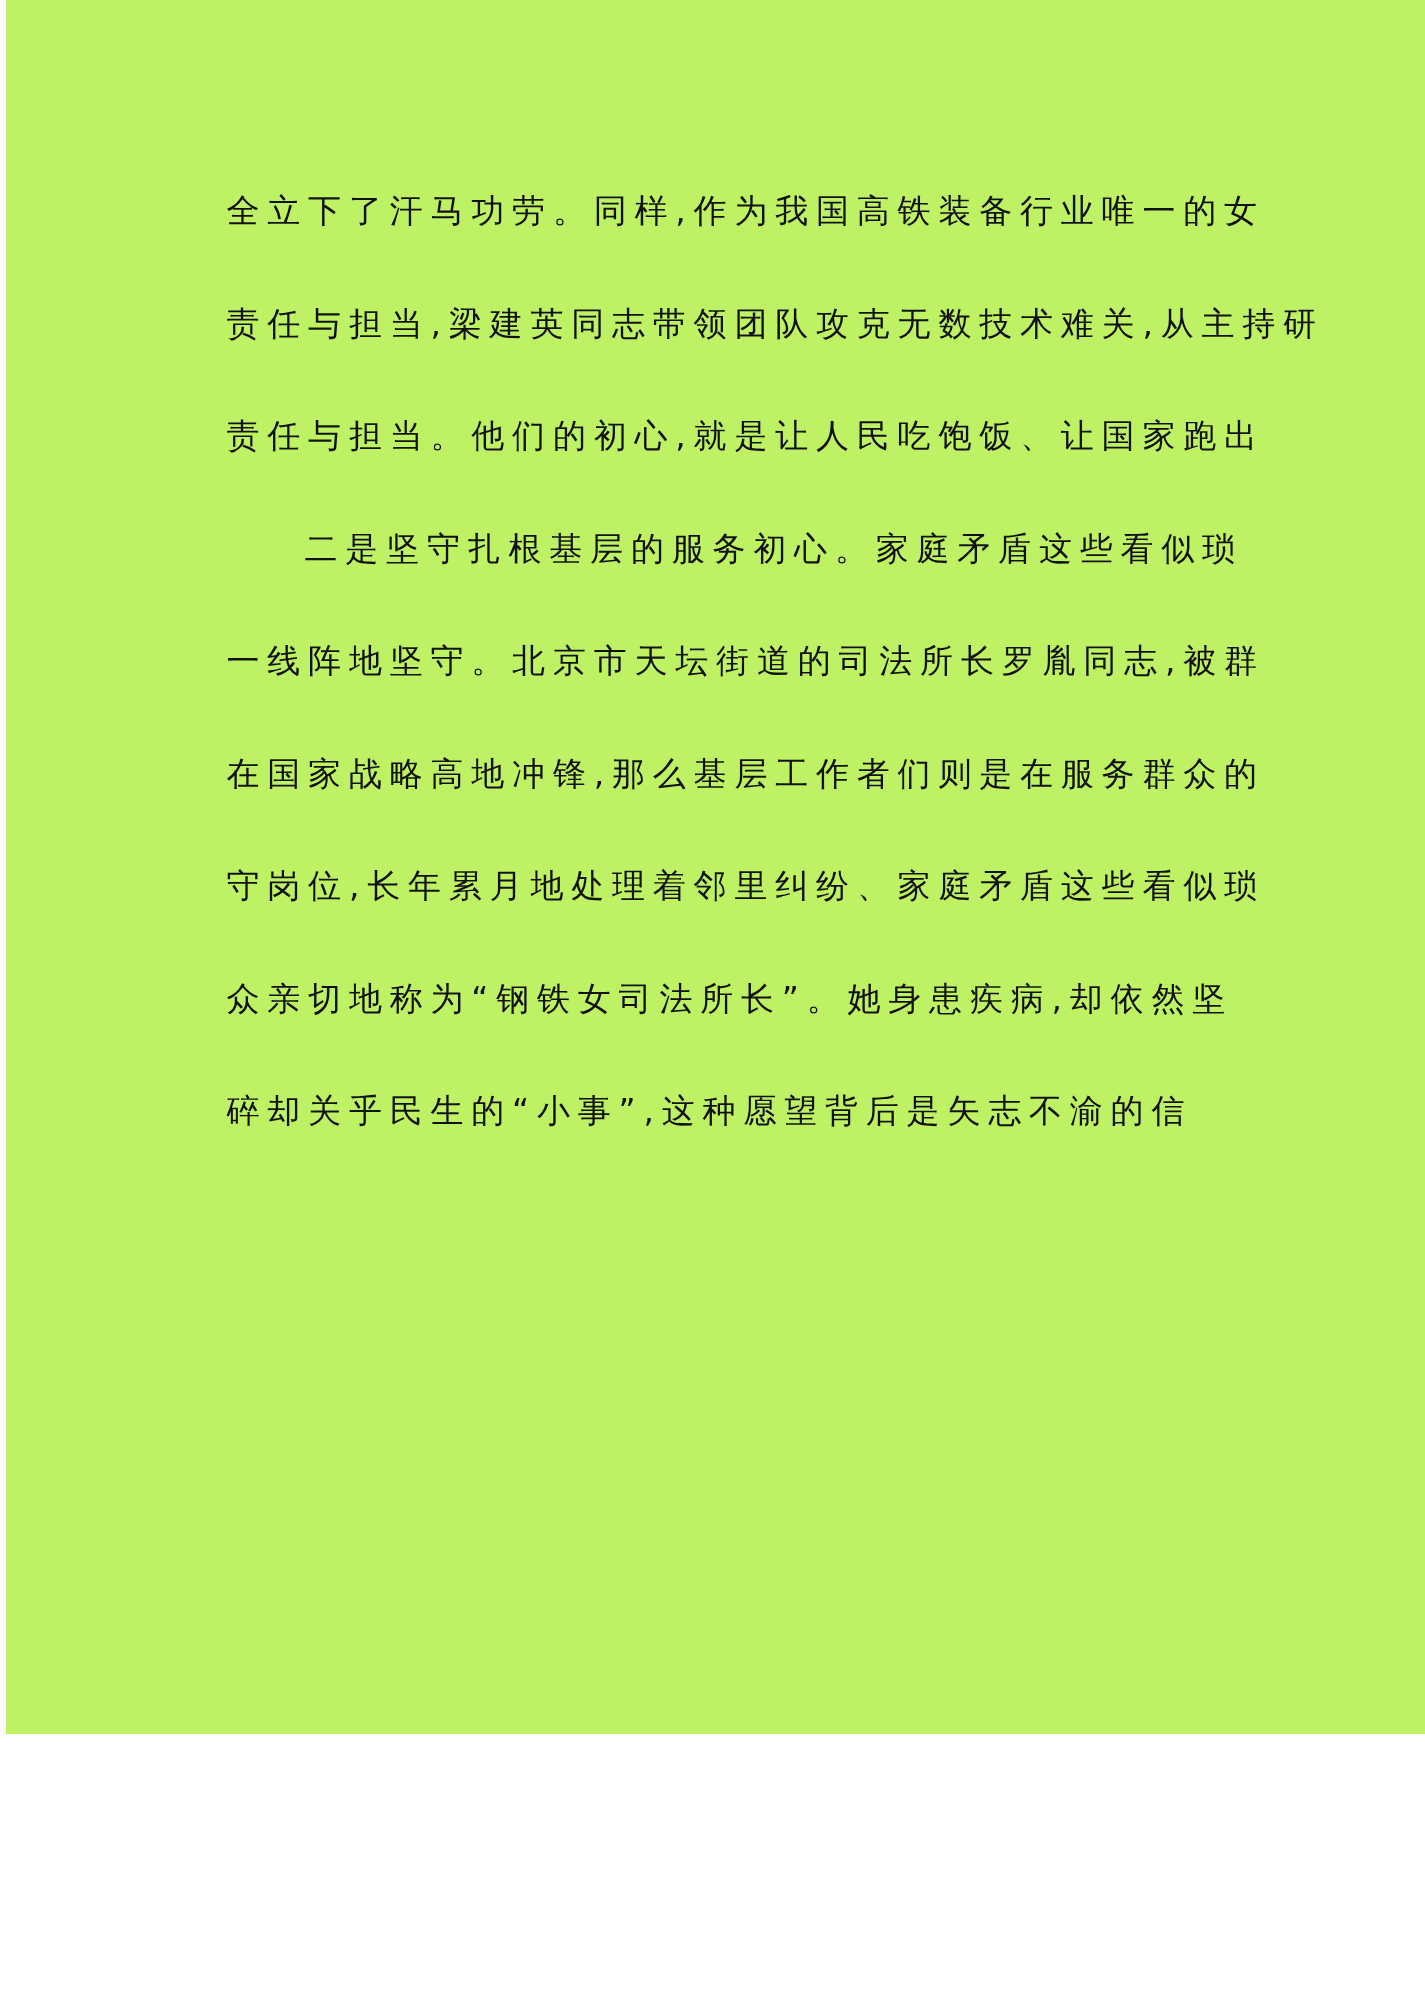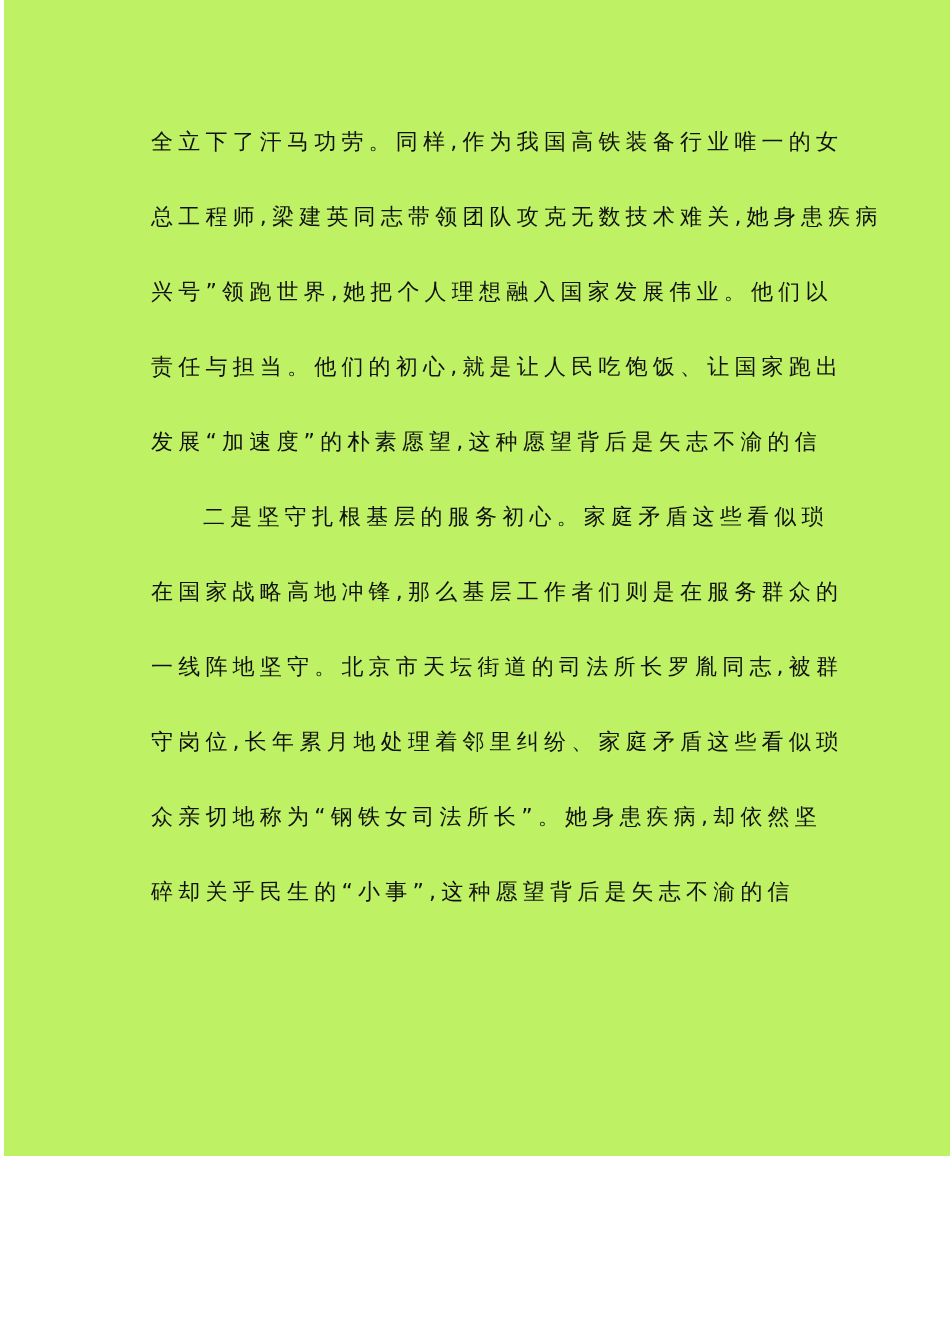--- a/index.html
+++ b/index.html
@@ -42,27 +42,25 @@
       padding-left: 52px;
     }
   </style>
 </head>
 <body>
 
 <div class="page">
   <div class="text-block">
     <div>
       <span class="line">全立下了汗马功劳。同样,作为我国高铁装备行业唯一的女</span>
-      <span class="line">总工程师,梁建英同志带领团队攻克无数技术难关,她身患疾病</span>
-      <span class="line">兴号”领跑世界,她把个人理想融入国家发展伟业。他们以</span>
+      <span class="line">责任与担当,梁建英同志带领团队攻克无数技术难关,从主持研</span>
       <span class="line">责任与担当。他们的初心,就是让人民吃饱饭、让国家跑出</span>
-      <span class="line">发展“加速度”的朴素愿望,这种愿望背后是矢志不渝的信</span>
     </div>
     <div>
       <span class="line indent">二是坚守扎根基层的服务初心。家庭矛盾这些看似琐</span>
+      <span class="line">一线阵地坚守。北京市天坛街道的司法所长罗胤同志,被群</span>
       <span class="line">在国家战略高地冲锋,那么基层工作者们则是在服务群众的</span>
-      <span class="line">一线阵地坚守。北京市天坛街道的司法所长罗胤同志,被群</span>
       <span class="line">守岗位,长年累月地处理着邻里纠纷、家庭矛盾这些看似琐</span>
       <span class="line">众亲切地称为“钢铁女司法所长”。她身患疾病,却依然坚</span>
       <span class="line">碎却关乎民生的“小事”,这种愿望背后是矢志不渝的信</span>
     </div>
   </div>
 </div>
 
 </body></html>

